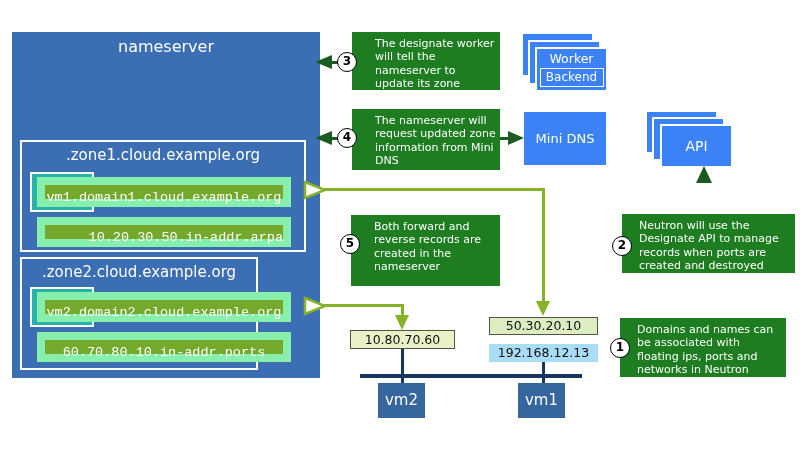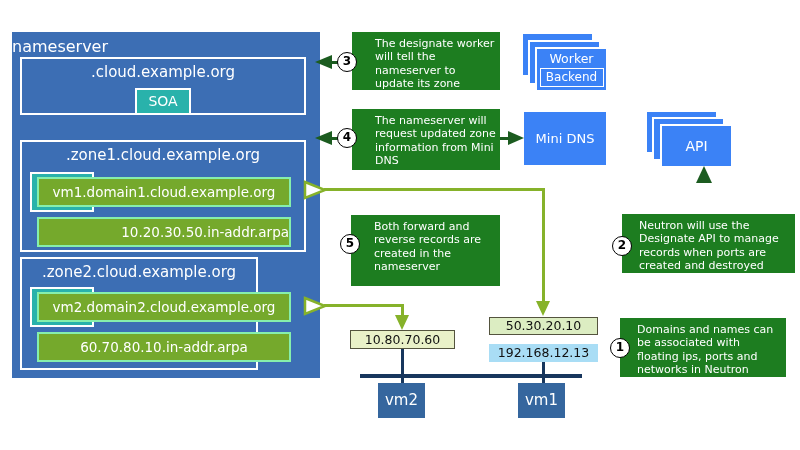--- a/index.html
+++ b/index.html
@@ -2,28 +2,28 @@
 <html><head>
 <meta charset="utf-8">
 <style>
   html,body{margin:0;padding:0;background:#fff;}
   .canvas{
     position:relative;width:800px;height:450px;background:#fff;overflow:hidden;
     font-family:"DejaVu Sans","Liberation Sans",sans-serif;
   }
   
   .ns-panel{position:absolute;left:12px;top:32px;width:308px;height:346px;background:#3c6eb4;}
-  .ns-title{color:#fff;font-size:16px;text-align:left;padding-top:5px;border-radius:10px;}
+  .ns-title{color:#fff;font-size:16px;text-align:center;padding-top:5px;border-radius:10px;}
   .ns-inner{position:absolute;border:2px solid #fff;background:#3c6eb4;box-sizing:border-box;}
   .ns-inner-title{color:#fff;font-size:15px;text-align:center;padding-top:4px;}
   .soa-box{position:absolute;left:50%;transform:translateX(-50%);top:29px;width:52px;height:23px;
     background:#29b2ab;border:2px solid #fff;color:#fff;font-size:14px;text-align:center;line-height:23px;}
   .teal-shadow{position:absolute;width:64px;height:40px;background:#29b2ab;border:2px solid #fff;box-sizing:border-box;}
-  .zone-row{position:absolute;left:15px;width:254px;height:30px;background:#75a92c;border:2px solid #86efac;
-    box-sizing:border-box;color:#fff;font-size:13.5px;text-align:center;line-height:26px;white-space:nowrap;}
+  .zone-row{position:absolute;left:15px;width:254px;height:30px;background:#75a92c;border:8px solid #86efac;
+    box-sizing:border-box;color:#fff;font-size:13.5px;text-align:center;line-height:26px;white-space:nowrap;font-family:Liberation Mono, monospace;}
   
   .step-box{position:absolute;background:#1d7d20;color:#fff;font-size:11px;line-height:1.22;
     box-sizing:border-box;padding:5px 4px 4px 23px;}
   .num-circle{position:absolute;width:20px;height:20px;border-radius:50%;background:#fff;
     border:1.5px solid #000;box-sizing:border-box;color:#000;font-size:12px;font-weight:bold;
     text-align:center;line-height:17px;z-index:5;}
   
   .comp{position:absolute;background:#3b82f6;border:2px solid #fff;box-sizing:border-box;}
   .comp-label{color:#fff;text-align:center;}
   .backend-chip{display:block;margin:2px auto 0;width:62px;border:1.5px solid #fff;
@@ -55,37 +55,33 @@
   .logo-tagline{font-size:6.5px;font-weight:bold;color:#2fa737;margin-top:0px;}
 </style>
 </head>
 <body>
 
 <div class="canvas">
 
   <div class="ns-panel">
     <div class="ns-title">nameserver</div>
 
-    <div class="ns-inner" style="left:8px;top:25px;width:286px;height:58px;">
-      <div class="ns-inner-title">.cloud.example.org</div>
-      <div class="soa-box">SOA</div>
-    </div>
 
     <div class="ns-inner" style="left:8px;top:108px;width:286px;height:112px;">
       <div class="ns-inner-title">.zone1.cloud.example.org</div>
       <div class="teal-shadow" style="left:8px;top:30px;"></div>
       <div class="zone-row" style="top:35px;">vm1.domain1.cloud.example.org</div>
       <div class="zone-row" style="top:75px;text-align:right;">10.20.30.50.in-addr.arpa</div>
     </div>
 
     <div class="ns-inner" style="left:8px;top:225px;width:238px;height:113px;">
       <div class="ns-inner-title">.zone2.cloud.example.org</div>
       <div class="teal-shadow" style="left:8px;top:28px;"></div>
       <div class="zone-row" style="top:33px;">vm2.domain2.cloud.example.org</div>
-      <div class="zone-row" style="top:73px;">60.70.80.10.in-addr.arpa</div>
+      <div class="zone-row" style="top:73px;">60.70.80.10.in-addr.ports</div>
     </div>
   </div>
 
   <div class="step-box" style="left:352px;top:32px;width:148px;height:58px;">The designate worker will tell the nameserver to update its zone information</div>
   <div class="num-circle" style="left:337px;top:52px;">3</div>
 
   <div class="step-box" style="left:352px;top:109px;width:148px;height:61px;">The nameserver will request updated zone information from Mini DNS</div>
   <div class="num-circle" style="left:337px;top:128px;">4</div>
 
   <div class="step-box" style="left:351px;top:215px;width:149px;height:71px;">Both forward and reverse records are created in the nameserver</div>

